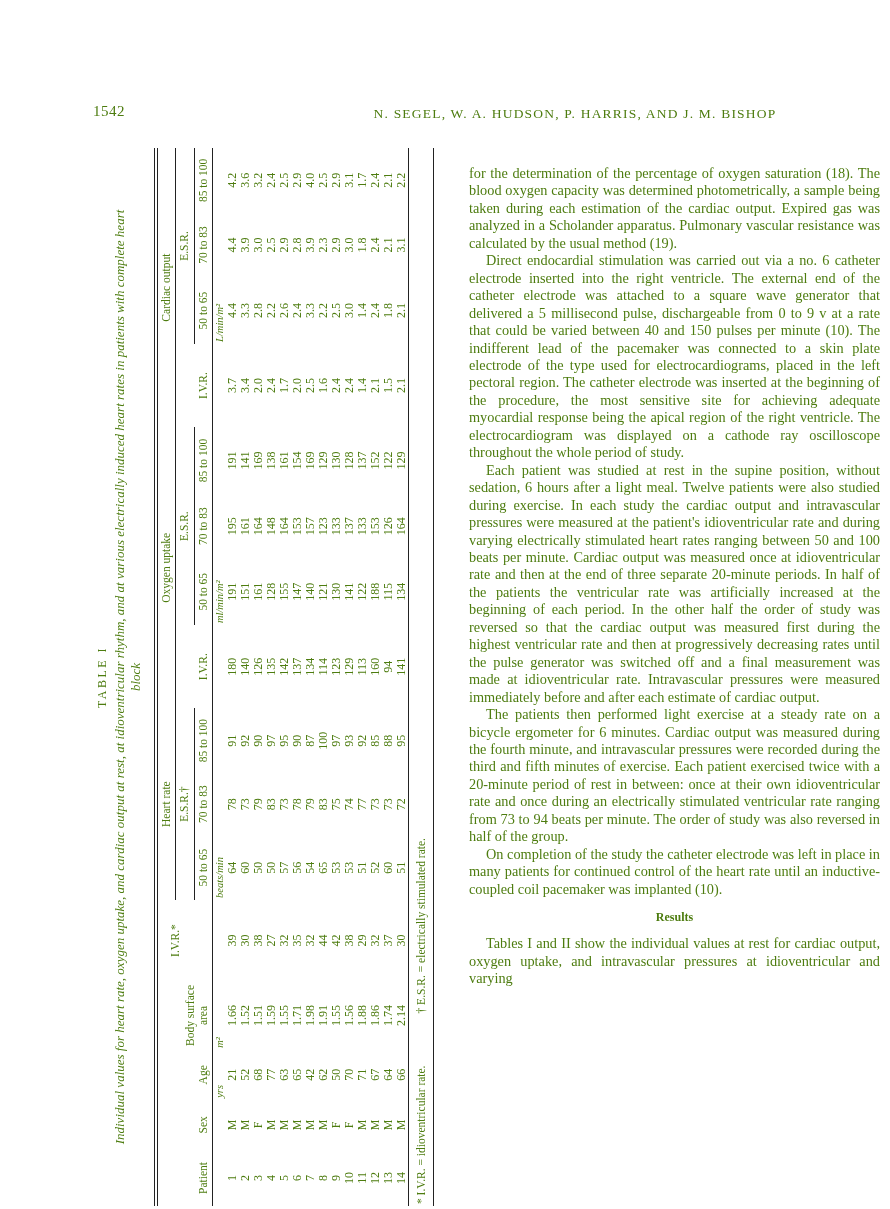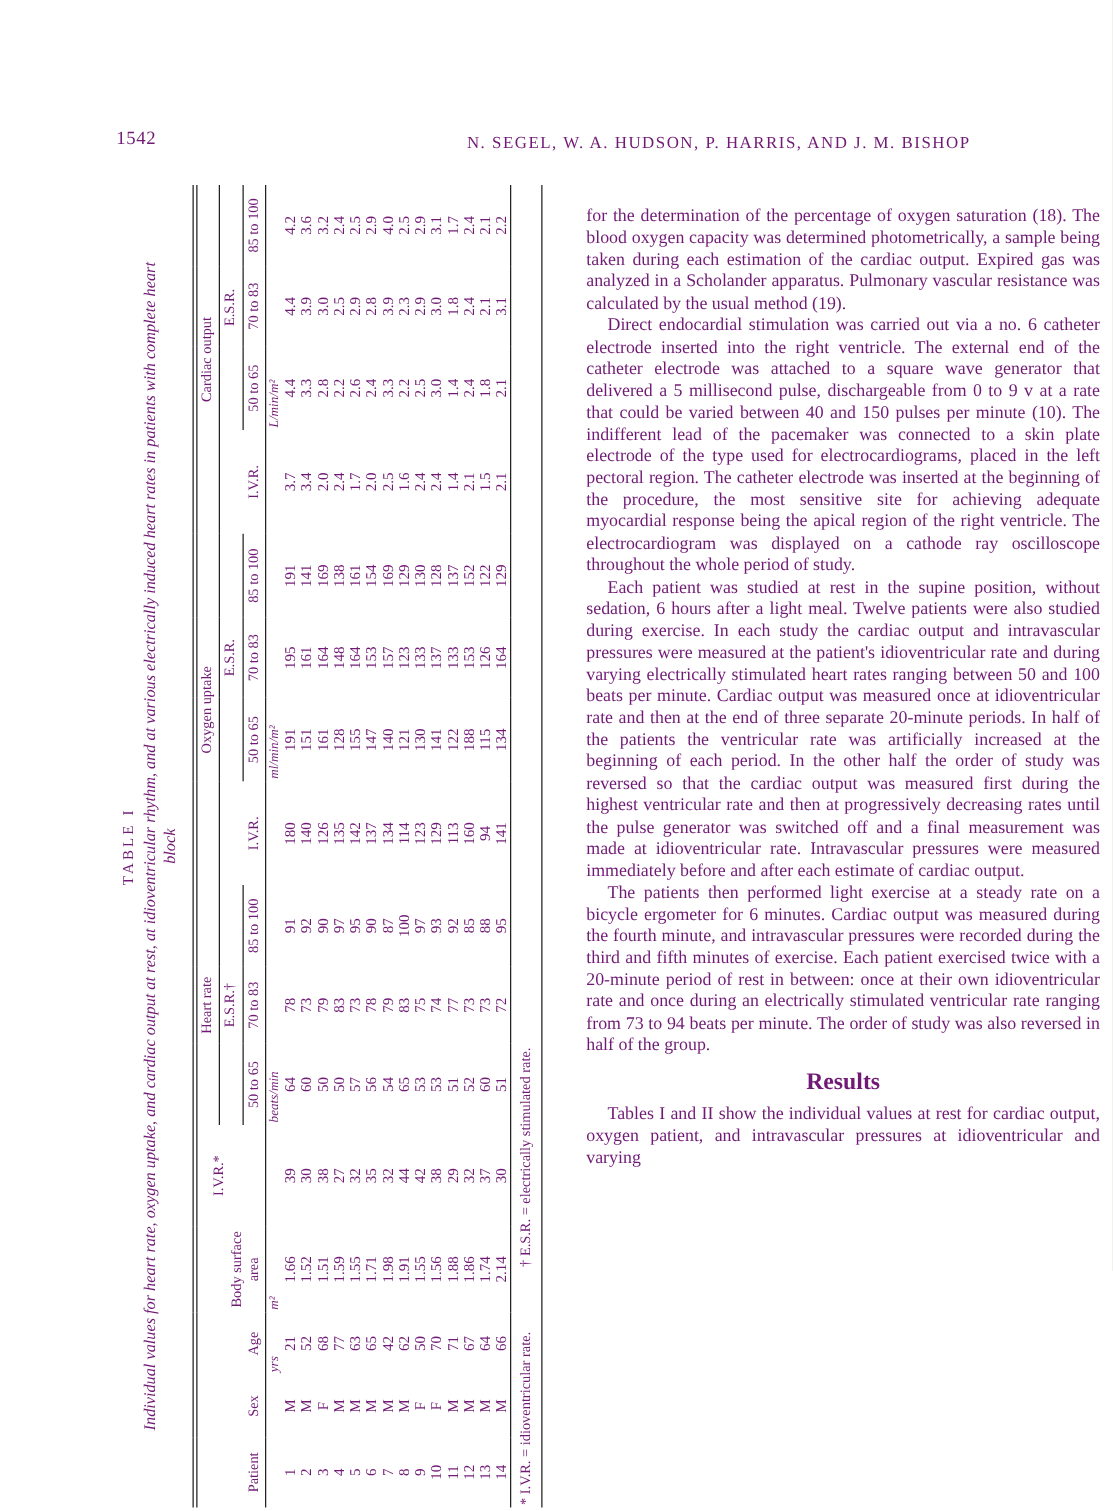--- a/index.html
+++ b/index.html
@@ -1,18 +1,18 @@
 <!DOCTYPE html>
 <html><head>
 <meta charset="utf-8">
 <style>
   html,body{margin:0;padding:0;background:#e8e8e4;}
   .page{
     position:relative;width:890px;height:1209px;margin:0 auto;background:#ffffff;
-    color:#701a75;font-family:"Liberation Serif","DejaVu Serif",serif;overflow:hidden;
+    color:#4d7c0f;font-family:"Liberation Serif","DejaVu Serif",serif;overflow:hidden;
   }
   
   .pageno{position:absolute;left:93px;top:103px;font-size:15px;letter-spacing:.5px;}
   .runhead{position:absolute;left:255px;top:106px;width:640px;text-align:center;
     font-size:13.5px;letter-spacing:1.2px;white-space:nowrap;}
   
   .rot-outer{position:absolute;left:95px;top:148px;width:374px;height:1058px;}
   .rot-inner{width:1058px;height:374px;transform:rotate(-90deg) translateX(-100%);
     transform-origin:top left;}
   .tbl-title{text-align:center;}
@@ -29,21 +29,21 @@
     font-variant-numeric:tabular-nums;}
   .units-row td{font-style:italic;font-size:10.5px;text-align:left;white-space:nowrap;
     line-height:13px;padding-left:2px;overflow:visible;}
   .footnotes{font-size:11.5px;margin-top:6px;padding-left:2px;display:flex;gap:52px;}
   .end-rule{border-top:1px solid #222;margin-top:6px;height:0;}
   
   .article{position:absolute;left:469px;top:149px;width:411px;font-size:14.3px;
     line-height:17.45px;text-align:justify;margin-top:16px;}
   .article p{margin:0;text-indent:17px;}
   .article p.noindent{text-indent:0;}
-  .results-heading{text-align:center;font-size:19px;font-weight:bold;margin:11px 0 9px;}
+  .results-heading{text-align:center;font-size:12px;font-weight:bold;margin:11px 0 9px;}
 </style>
 </head>
 <body>
 
 <div class="page">
 
   <div class="pageno">1542</div>
   <div class="runhead">N. SEGEL, W. A. HUDSON, P. HARRIS, AND J. M. BISHOP</div>
 
   <div class="rot-outer">
@@ -386,17 +386,18 @@
       <div class="end-rule"></div>
 
     </div>
   </div>
 
   <div class="article">
     <p class="noindent">for the determination of the percentage of oxygen saturation (18).  The blood oxygen capacity was determined photometrically, a sample being taken during each estimation of the cardiac output.  Expired gas was analyzed in a Scholander apparatus.  Pulmonary vascular resistance was calculated by the usual method (19).</p>
     <p>Direct endocardial stimulation was carried out via a no. 6 catheter electrode inserted into the right ventricle. The external end of the catheter electrode was attached to a square wave generator that delivered a 5 millisecond pulse, dischargeable from 0 to 9 v at a rate that could be varied between 40 and 150 pulses per minute (10).  The indifferent lead of the pacemaker was connected to a skin plate electrode of the type used for electrocardiograms, placed in the left pectoral region.  The catheter electrode was inserted at the beginning of the procedure, the most sensitive site for achieving adequate myocardial response being the apical region of the right ventricle.  The electrocardiogram was displayed on a cathode ray oscilloscope throughout the whole period of study.</p>
     <p>Each patient was studied at rest in the supine position, without sedation, 6 hours after a light meal.  Twelve patients were also studied during exercise.  In each study the cardiac output and intravascular pressures were measured at the patient's idioventricular rate and during varying electrically stimulated heart rates ranging between 50 and 100 beats per minute.  Cardiac output was measured once at idioventricular rate and then at the end of three separate 20-minute periods.  In half of the patients the ventricular rate was artificially increased at the beginning of each period.  In the other half the order of study was reversed so that the cardiac output was measured first during the highest ventricular rate and then at progressively decreasing rates until the pulse generator was switched off and a final measurement was made at idioventricular rate.  Intravascular pressures were measured immediately before and after each estimate of cardiac output.</p>
     <p>The patients then performed light exercise at a steady rate on a bicycle ergometer for 6 minutes.  Cardiac output was measured during the fourth minute, and intravascular pressures were recorded during the third and fifth minutes of exercise.  Each patient exercised twice with a 20-minute period of rest in between: once at their own idioventricular rate and once during an electrically stimulated ventricular rate ranging from 73 to 94 beats per minute.  The order of study was also reversed in half of the group.</p>
+    <p>On completion of the study the catheter electrode was left in place in many patients for continued control of the heart rate until an inductive-coupled coil pacemaker was implanted (10).</p>
     <div class="results-heading">Results</div>
-    <p>Tables I and II show the individual values at rest for cardiac output, oxygen patient, and intravascular pressures at idioventricular and varying</p>
+    <p>Tables I and II show the individual values at rest for cardiac output, oxygen uptake, and intravascular pressures at idioventricular and varying</p>
   </div>
 
 </div>
 
 </body></html>

